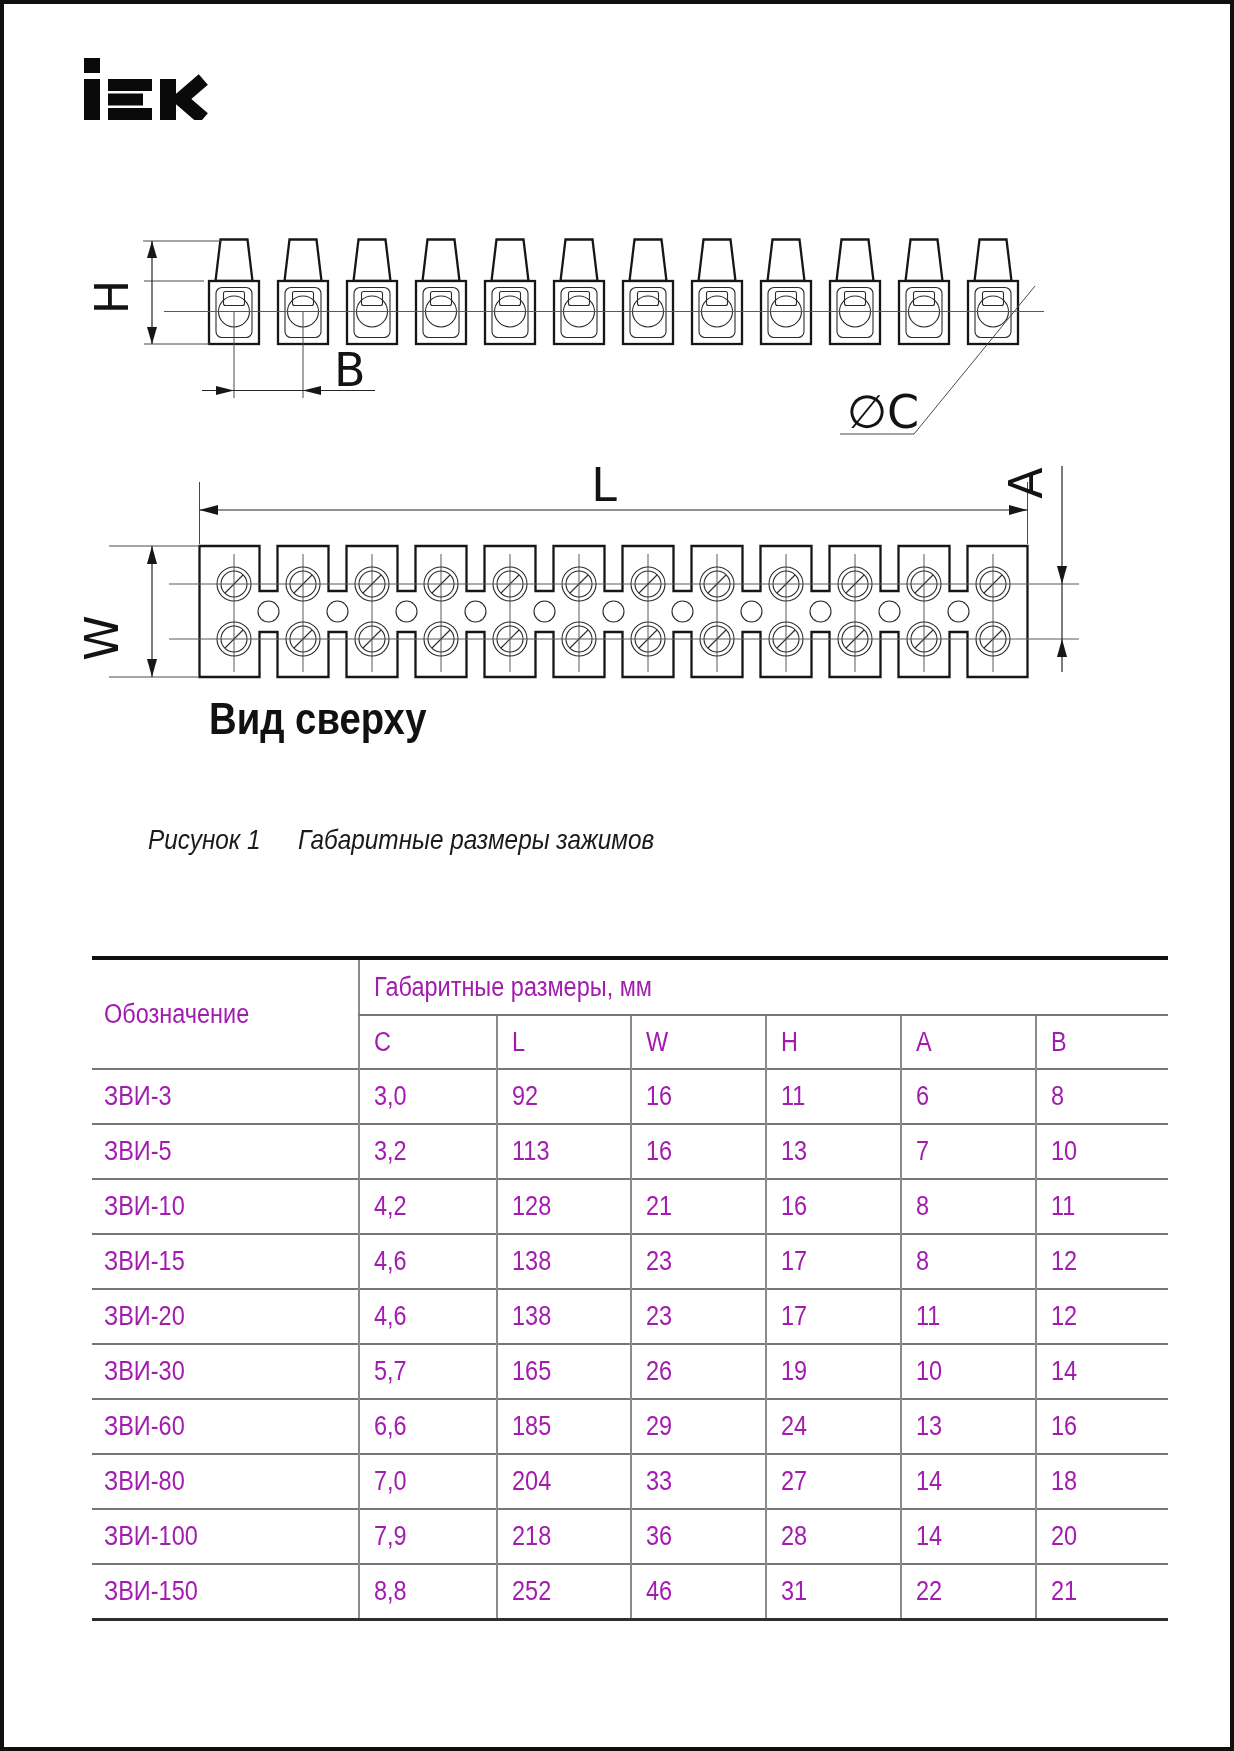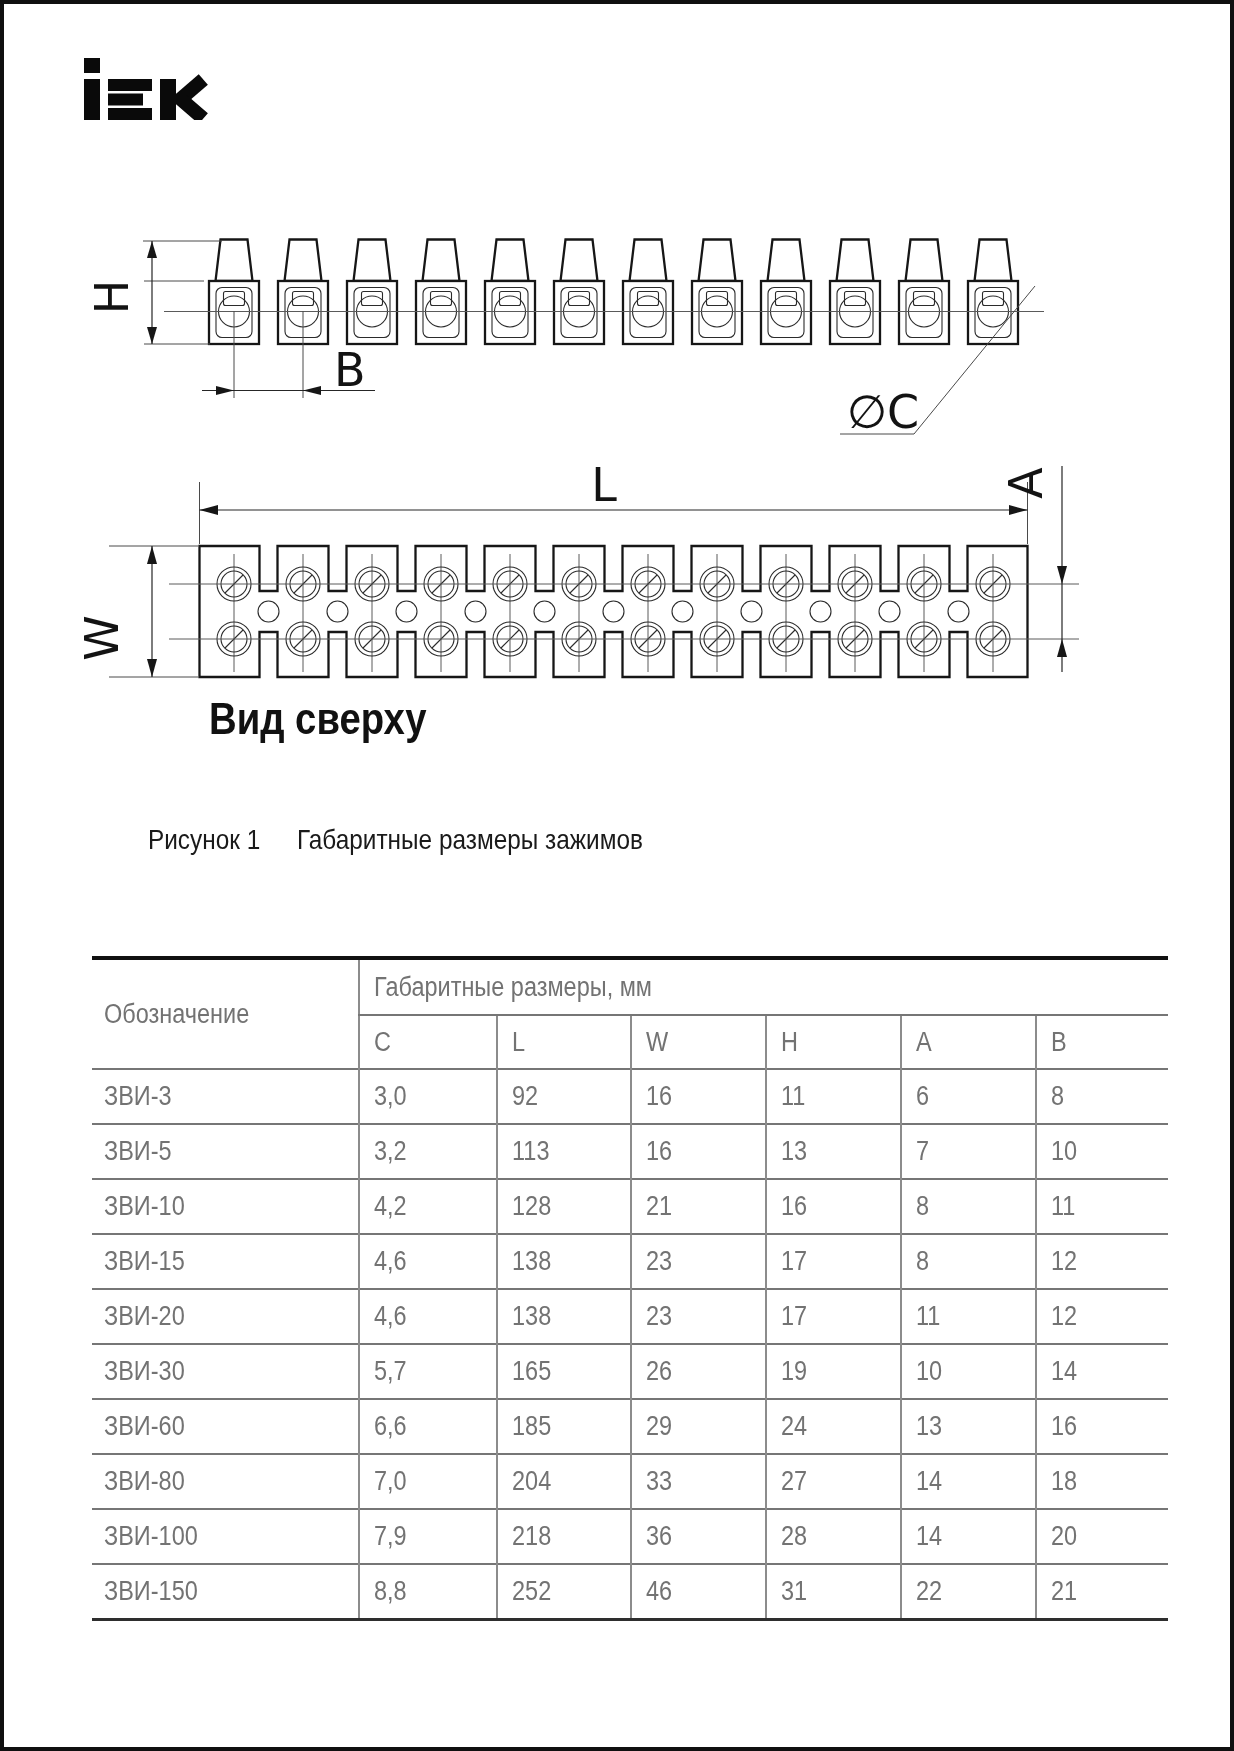--- a/index.html
+++ b/index.html
@@ -20,27 +20,27 @@
   .thick{fill:#ffffff;stroke:#161616;stroke-width:2.3px;}
   .thin{fill:none;stroke:#2b2b2b;stroke-width:1.1px;}
   .cl{fill:none;stroke:#5a5a5a;stroke-width:1px;}
   .dim{fill:none;stroke:#262626;stroke-width:1.2px;}
   .ext{fill:none;stroke:#4a4a4a;stroke-width:1px;}
   .arr{fill:#161616;stroke:none;}
   text.dimlbl{font-family:"DejaVu Sans", sans-serif;font-size:46px;font-weight:500;fill:#131313;}
 
   
   #top-view-label{left:205px;top:690px;font-size:44px;font-weight:700;color:#111;}
-  #figure-caption{left:144px;top:820px;font-size:28px;color:#1a1a1a;}
+  #figure-caption{left:144px;top:820px;font-size:28px;color:#1a1a1a;font-style:italic;}
   #figure-caption .gap{margin-right:20px;}
 
   
   #dims-table{left:88px;top:952px;width:1076px;border-collapse:collapse;table-layout:fixed;
               border-top:4px solid #111;border-bottom:3px solid #2e2e2e;
-              font-size:27px;color:#737373;}
+              font-size:27px;color:#a21caf;}
   #dims-table td,#dims-table th{font-weight:400;text-align:left;vertical-align:middle;
               padding:0 0 0 12px;overflow:hidden;}
   #dims-table th{height:54px;}
   #dims-table tr.sub td{height:52px;}
   #dims-table tr.data td{height:53px;border-top:2px solid #767676;}
   #dims-table .v{border-left:2px solid #8c8c8c;padding-left:14px;}
   #dims-table .grp{border-left:2px solid #8c8c8c;border-bottom:2px solid #767676;padding-left:14px;}
 </style>
 </head>
 <body>

